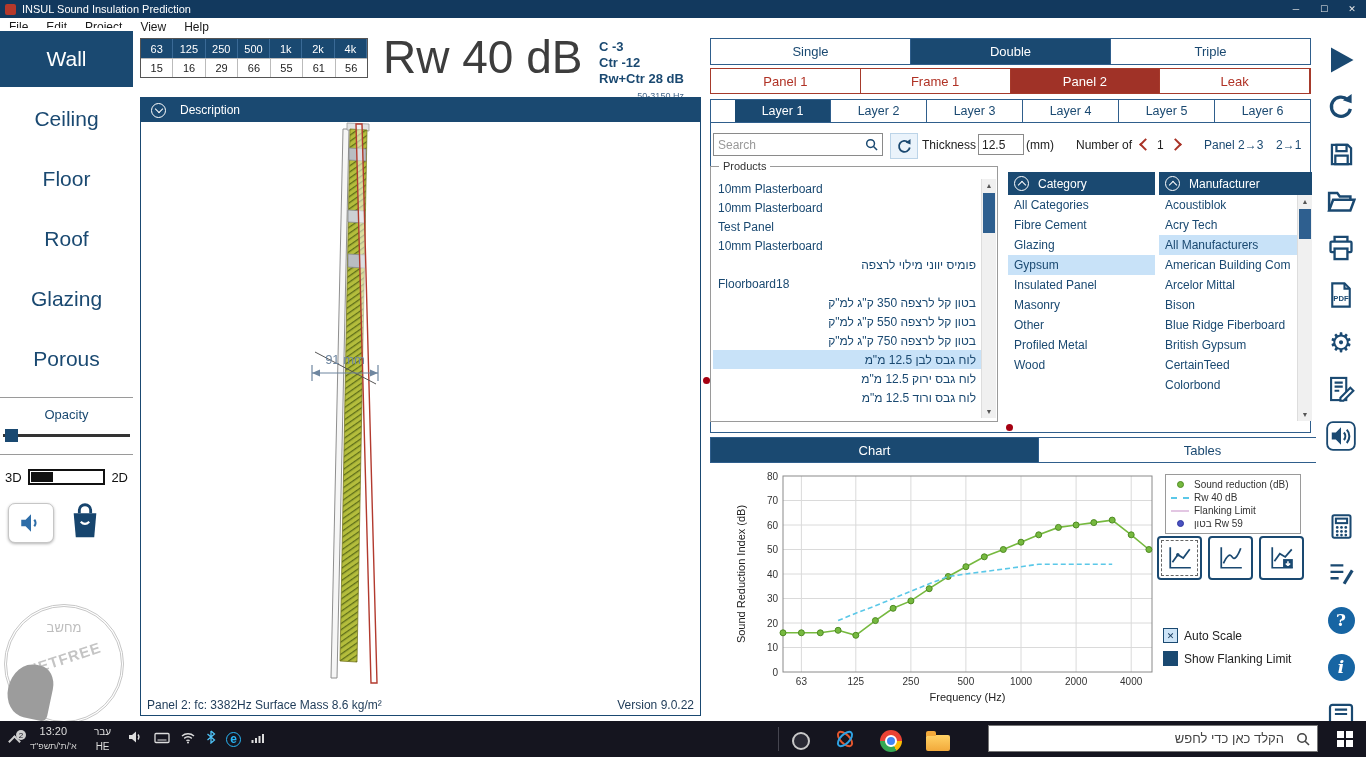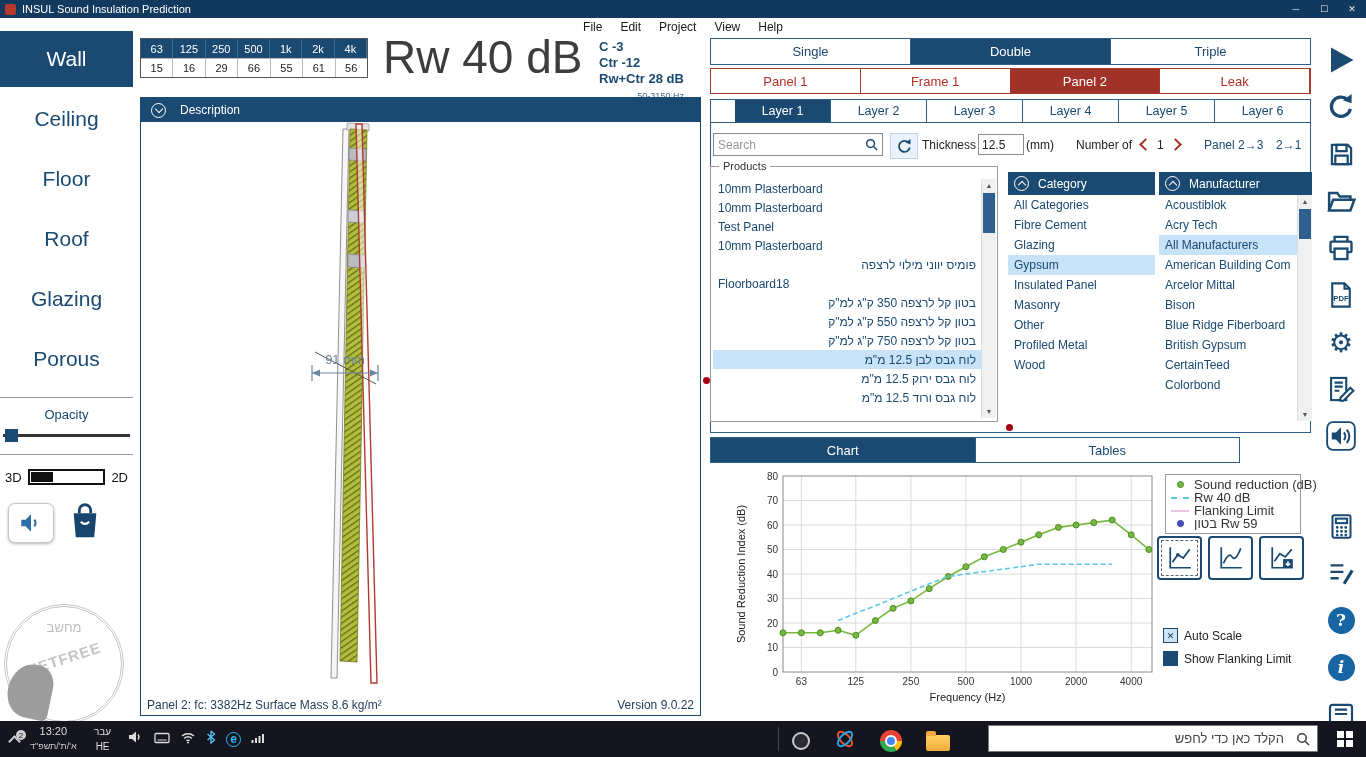--- a/index.html
+++ b/index.html
@@ -5,21 +5,21 @@
   html,body{margin:0;padding:0;background:#333;}
   #root{position:relative;width:1366px;height:757px;background:#fff;overflow:hidden;
         font-family:"Liberation Sans","DejaVu Sans",sans-serif;-webkit-font-smoothing:antialiased;}
   
   .titlebar{position:absolute;left:0;top:0;width:1366px;height:18px;background:#12395E;color:#fff;
             display:flex;align-items:center;padding-left:5px;box-sizing:border-box;font-size:11px;}
   .appicon{width:11px;height:11px;background:#B5392B;border-radius:2px;margin-right:6px;flex:none;}
   .winbtns{margin-left:auto;display:flex;}
   .wb{width:28px;text-align:center;font-size:9px;color:#e8e8e8;}
   .menubar{position:absolute;left:0;top:18px;width:1366px;height:17px;background:#fff;display:flex;
-           align-items:center;font-size:12px;color:#1a1a1a;justify-content:center;}
+           align-items:center;font-size:12px;color:#1a1a1a;}
   .menu-item{padding:0 9px;}
   
   .sidebar{position:absolute;left:0;top:28px;width:133px;height:686px;background:#fff;}
   #nav{padding-top:3px;}
   .nav-item{height:56px;margin-bottom:4px;display:flex;align-items:center;justify-content:center;
             font-size:21px;color:#1A4971;}
   .nav-item.on{background:#1A4971;color:#fff;}
   .hr{border-top:1px solid #9a9a9a;margin-top:10px;}
   .op-label{text-align:center;color:#1A4971;font-size:13px;margin-top:9px;}
   .slider{position:relative;height:16px;margin:6px 3px 0;}
@@ -47,21 +47,21 @@
   .fhead .fcell{background:#1A4971;color:#fff;border-right:1px solid #3a6a96;}
   .frow + .frow .fcell{border-top:1px solid #bbb;}
   #rw-text{position:absolute;left:383px;top:30px;font-size:46px;color:#3d3d3d;}
   #spec-block{position:absolute;left:599px;top:39px;color:#1A4971;font-size:13px;font-weight:bold;line-height:16px;}
   #range-text{font-size:9px;font-weight:normal;color:#46688c;text-align:right;margin-top:1px;}
   
   .tabrow{position:absolute;display:flex;background:#fff;box-sizing:border-box;}
   #ctabs{left:710px;top:38px;width:601px;height:27px;border:1px solid #2F5E8C;}
   #ptabs{left:710px;top:68px;width:601px;height:26px;border:1px solid #A63A2B;}
   #ltabs{left:710px;top:99px;width:601px;height:24px;border:1px solid #2F5E8C;padding-left:24px;}
-  #vtabs{left:710px;top:437px;width:530px;height:26px;border:1px solid #2F5E8C;}
+  #vtabs{left:710px;top:437px;width:657px;height:26px;border:1px solid #2F5E8C;}
   .tab{flex:1;display:flex;align-items:center;justify-content:center;font-size:13px;color:#1A4971;
        border-right:1px solid #2F5E8C;background:#fff;white-space:nowrap;}
   .tab:last-child{border-right:none;}
   .tab.on{background:#1A4971;color:#fff;}
   #ptabs .tab{color:#B03225;border-right:1px solid #A63A2B;}
   #ptabs .tab.on{background:#A03227;color:#fff;}
   #ltabs .tab{font-size:12.5px;}
   #layer-box{position:absolute;left:710px;top:122px;width:601px;height:311px;border:1px solid #2F5E8C;
              border-top:none;box-sizing:border-box;pointer-events:none;}
   
@@ -108,21 +108,21 @@
   #chart-region{position:absolute;left:711px;top:465px;width:600px;height:250px;background:#fff;}
   .tick{font-size:10px;fill:#333;font-family:"Liberation Sans","DejaVu Sans",sans-serif;}
   .axlabel{font-size:11px;fill:#222;font-family:"Liberation Sans","DejaVu Sans",sans-serif;}
   .grid{stroke:#DADADA;stroke-width:1;}
   .pb{fill:none;stroke:#8a8a8a;}
   #legend{position:absolute;left:454px;top:9px;width:136px;border:1px solid #9a9a9a;background:#fff;padding:3px 4px;box-sizing:border-box;}
   .lgrow{display:flex;align-items:center;gap:4px;height:13px;}
   .sw{width:20px;display:flex;align-items:center;justify-content:center;flex:none;}
   .swdot{width:7px;height:7px;border-radius:50%;border:1px solid;box-sizing:border-box;}
   .swline{width:18px;border-top:2px solid;}
-  .lgtxt{font-size:13px;color:#333;white-space:nowrap;}
+  .lgtxt{font-size:10px;color:#333;white-space:nowrap;}
   .chart-btn{position:absolute;top:71px;width:45px;height:44px;border:2px solid #1A4971;border-radius:4px;
              background:#fff;display:flex;align-items:center;justify-content:center;box-sizing:border-box;}
   #cb1{left:446px;outline:1px dashed #666;outline-offset:-5px;}
   #cb2{left:497px;}
   #cb3{left:548px;}
   .chk-row{position:absolute;left:452px;display:flex;align-items:center;gap:6px;font-size:12px;color:#222;}
   #chk1{top:163px;} #chk2{top:186px;}
   .chkbox{width:13px;height:13px;border:1px solid #1A4971;background:#CDE4F7;display:flex;align-items:center;
           justify-content:center;font-size:9px;font-weight:bold;color:#14375a;flex:none;}
   .chkbox.solid{background:#1A4971;}

